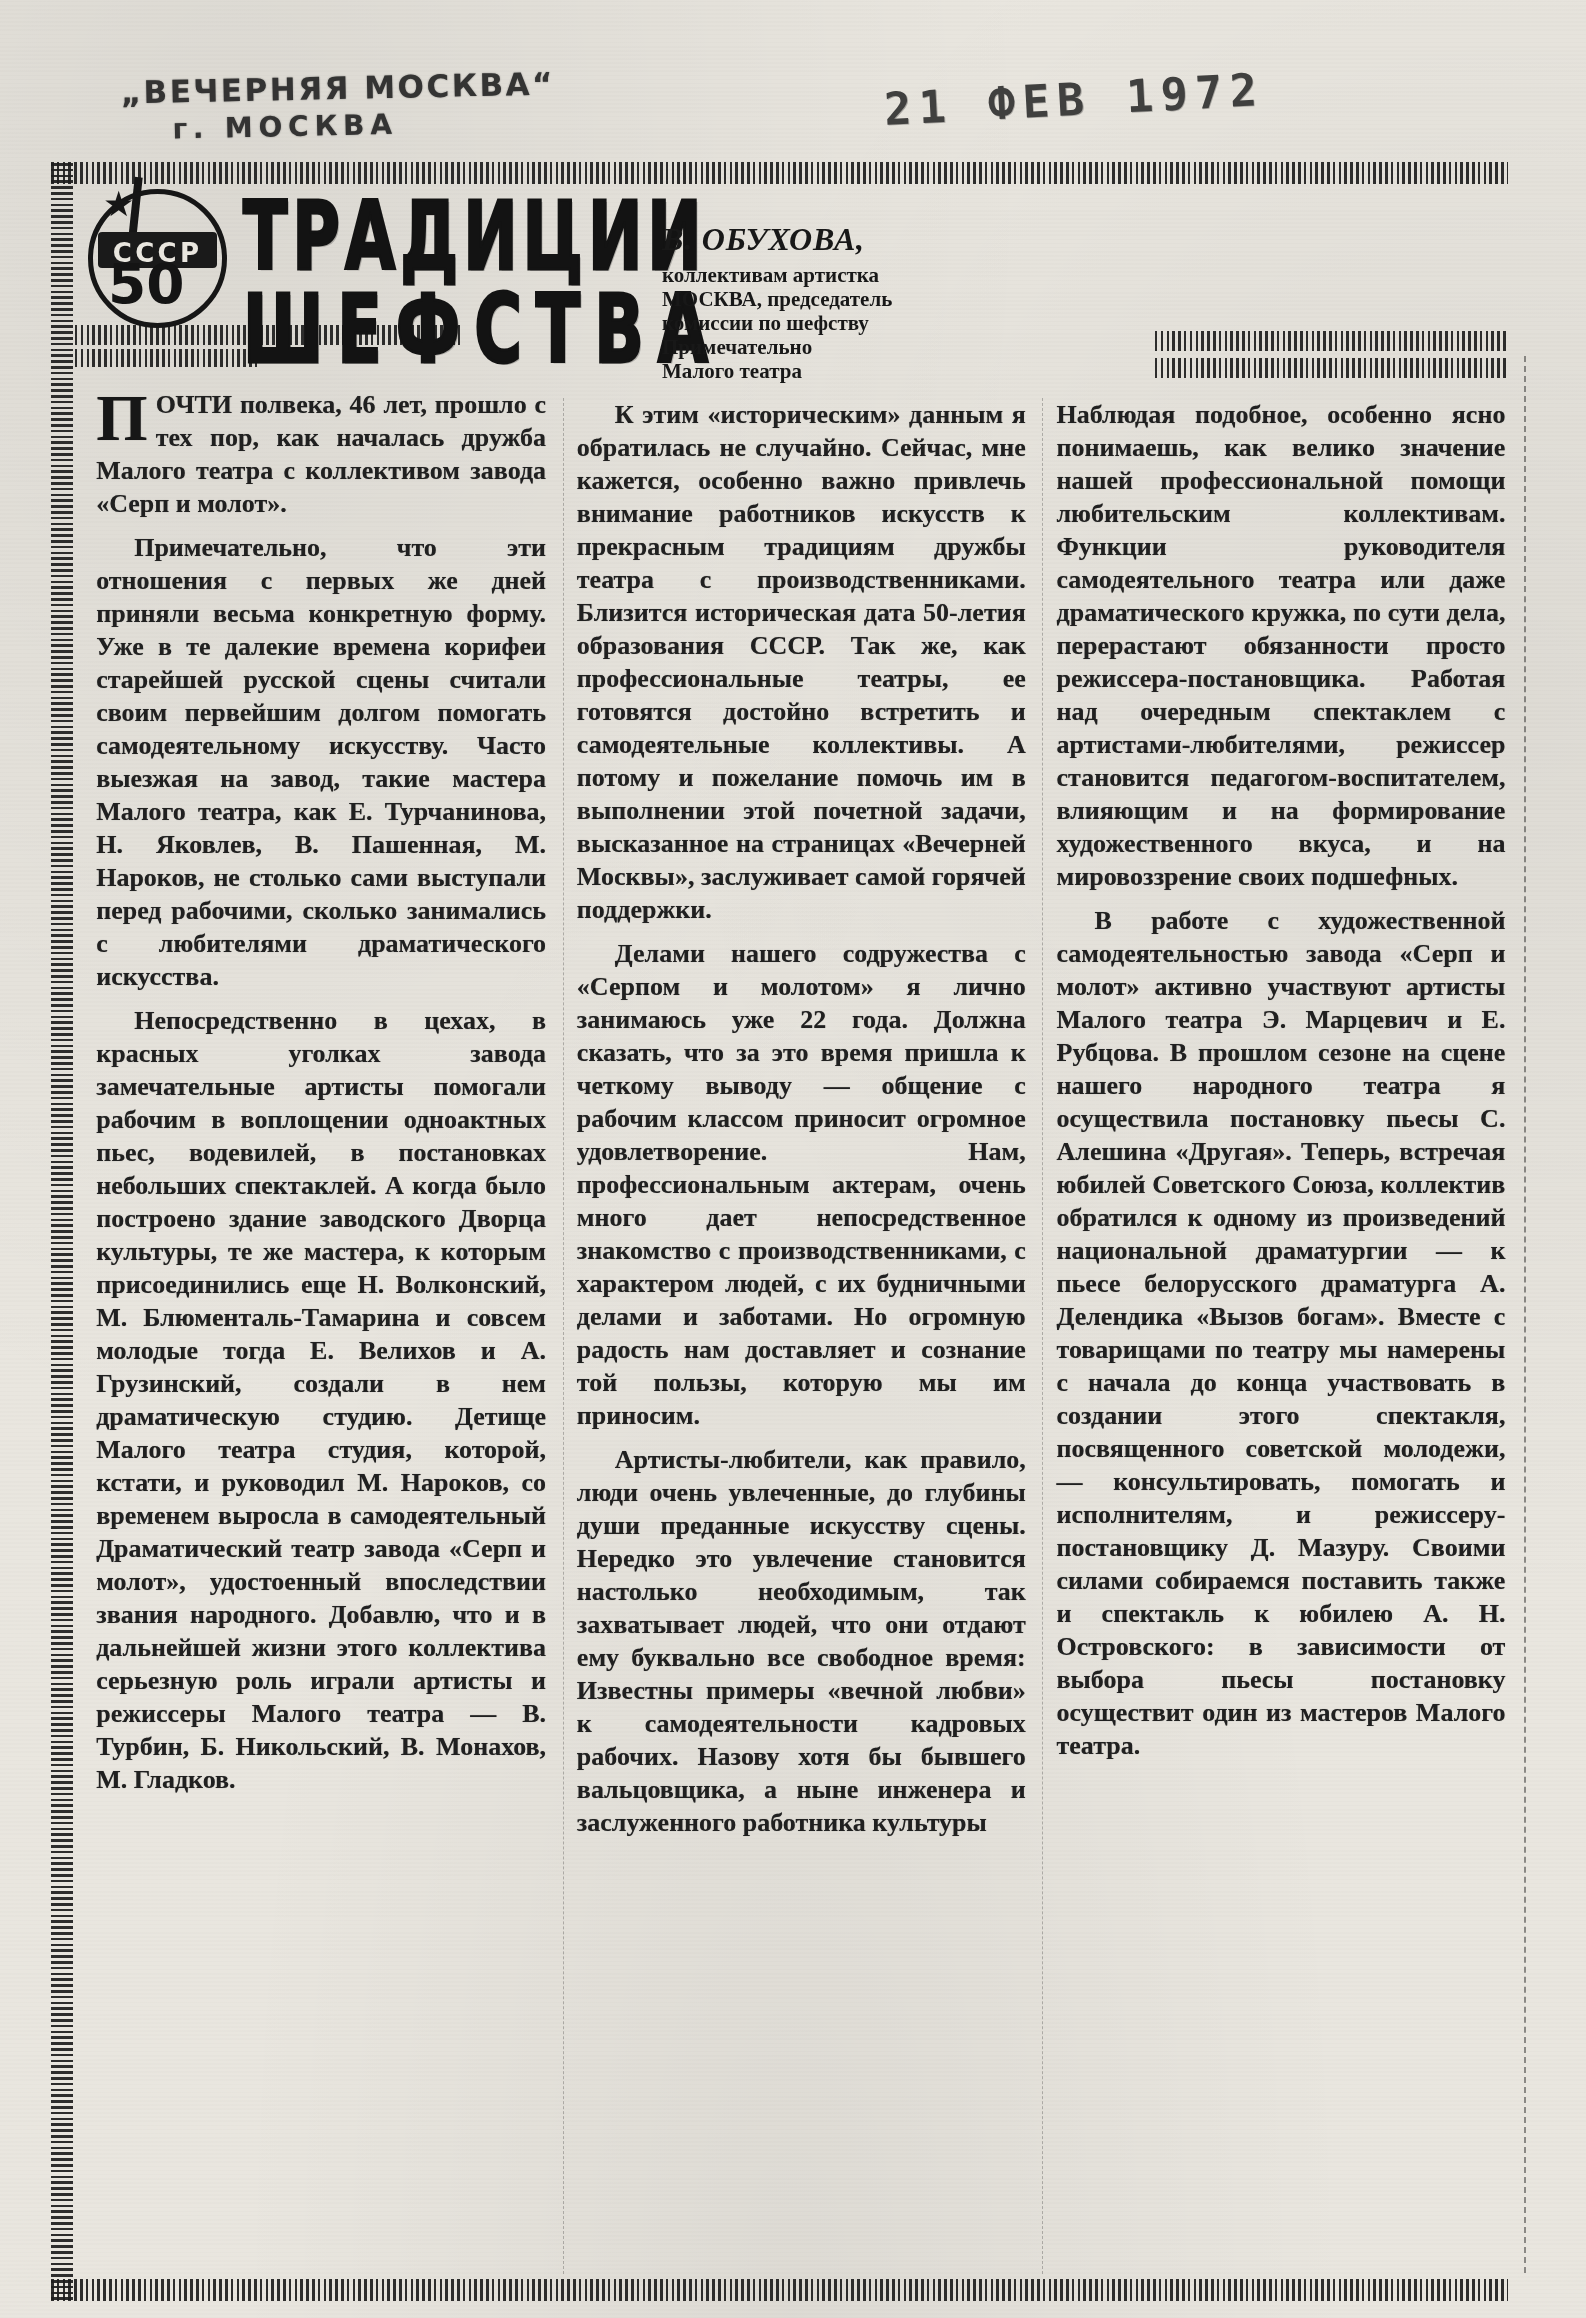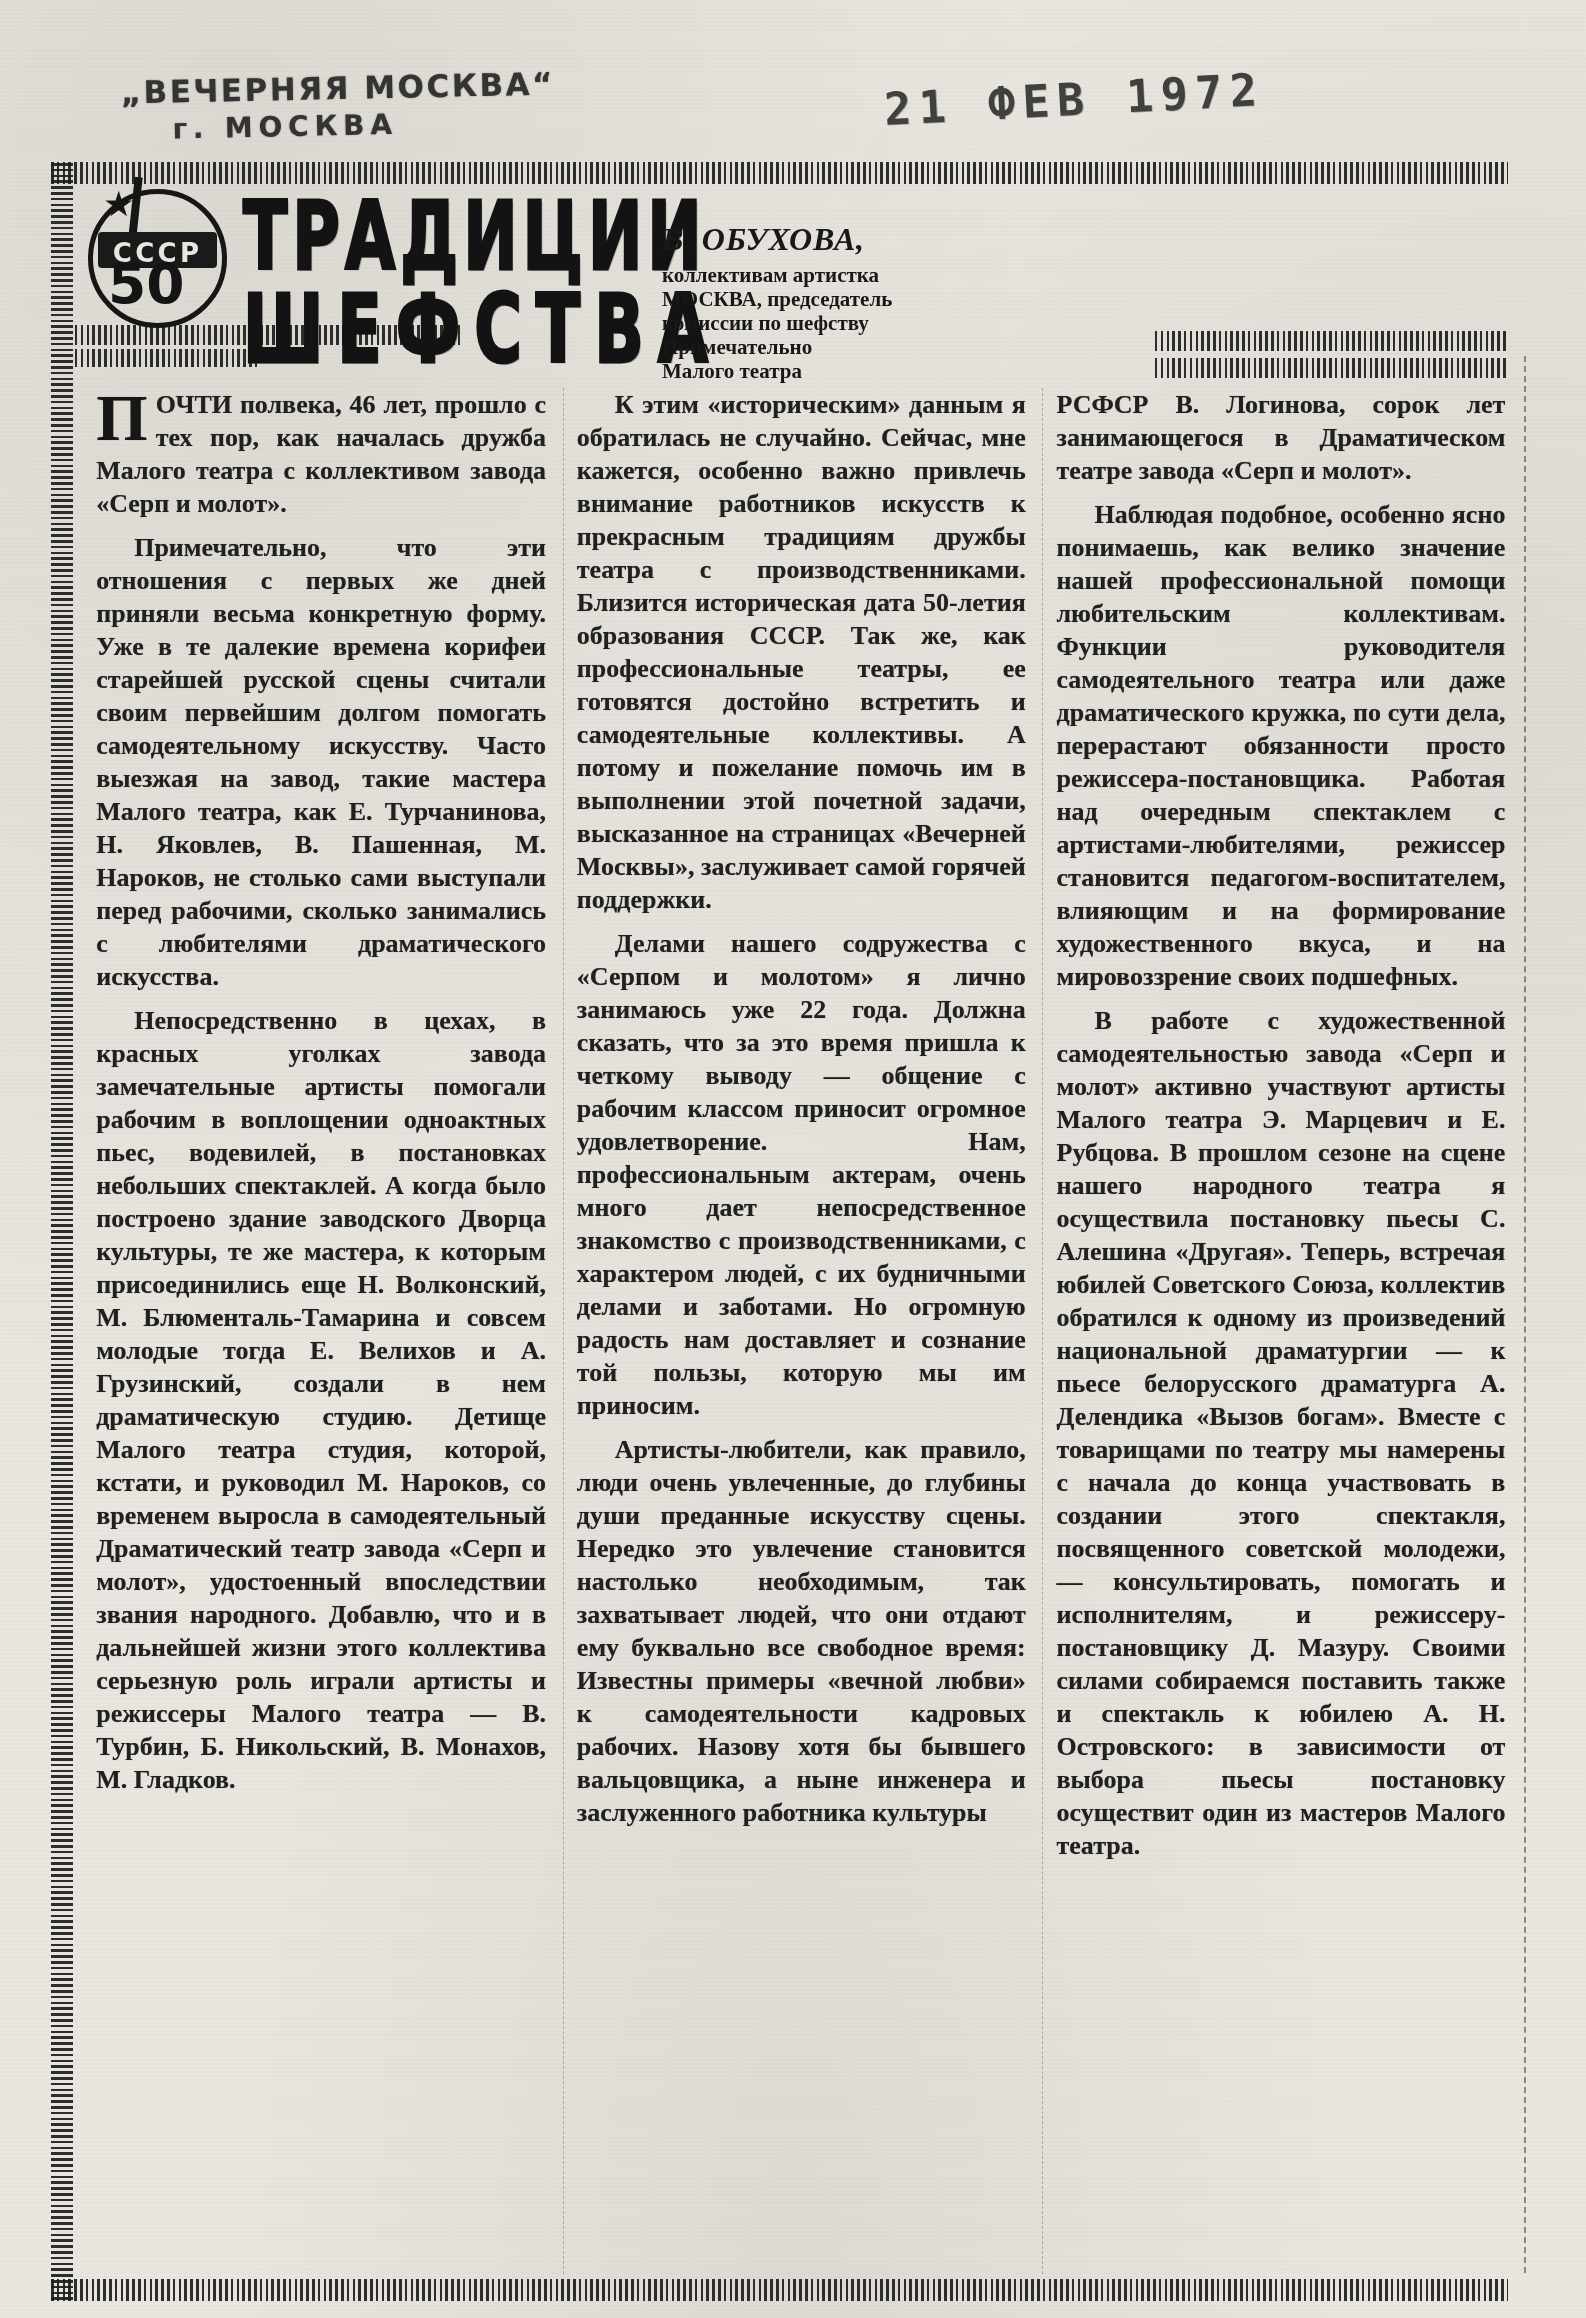--- a/index.html
+++ b/index.html
@@ -76,21 +76,21 @@
   .byline-name { font-family:"Liberation Serif",serif; font-style:italic; font-weight:bold; font-size:32px; letter-spacing:0.8px; margin-bottom:5px; white-space:nowrap; }
   .byline-lines p { font-family:"Liberation Serif",serif; font-weight:bold; font-size:21px; line-height:24px; white-space:nowrap; }
 
   
   .columns {
     position:absolute; left:83px; top:388px; width:1439px; height:1886px;
     display:grid; grid-template-columns:1fr 1fr 1fr;
     overflow:hidden;
   }
   .col { padding:0 16.6px 0 13.2px; }
-  .col + .col { border-left:1.7px dashed rgba(30,30,30,0.28); }
+  .col + .col { border-left:1.7px dashed rgba(30,30,30,0.28);margin-top:10px; }
   .col p {
     font-family:"Liberation Serif",serif;
     font-weight:bold;
     font-size:26px; line-height:33px;
     text-align:justify; text-indent:38px;
     margin-bottom:10.8px;
     color:#202020;
     text-shadow:0 0 0.8px rgba(25,25,25,0.45);
   }
   .col p.lead { text-indent:0; }
@@ -161,21 +161,20 @@
     <div class="col col2">
       <div class="plist">
           <p>К этим «историческим» данным я обратилась не случайно. Сейчас, мне кажется, особенно важно привлечь внимание работников искусств к прекрасным традициям дружбы театра с производственниками. Близится историческая дата 50-летия образования СССР. Так же, как профессиональные театры, ее готовятся достойно встретить и самодеятельные коллективы. А потому и пожелание помочь им в выполнении этой почетной задачи, высказанное на страницах «Вечерней Москвы», заслуживает самой горячей поддержки.</p>
           <p>Делами нашего содружества с «Серпом и молотом» я лично занимаюсь уже 22 года. Должна сказать, что за это время пришла к четкому выводу — общение с рабочим классом приносит огромное удовлетворение. Нам, профессиональным актерам, очень много дает непосредственное знакомство с производственниками, с характером людей, с их будничными делами и заботами. Но огромную радость нам доставляет и сознание той пользы, которую мы им приносим.</p>
           <p>Артисты-любители, как правило, люди очень увлеченные, до глубины души преданные искусству сцены. Нередко это увлечение становится настолько необходимым, так захватывает людей, что они отдают ему буквально все свободное время: Известны примеры «вечной любви» к самодеятельности кадровых рабочих. Назову хотя бы бывшего вальцовщика, а ныне инженера и заслуженного работника культуры</p>
         </div>
     </div>
 
     <div class="col col3">
       <div class="plist">
-          <p>РСФСР В. Логинова, сорок лет занимающегося в Драматическом театре завода «Серп и молот».</p>
           <p>Наблюдая подобное, особенно ясно понимаешь, как велико значение нашей профессиональной помощи любительским коллективам. Функции руководителя самодеятельного театра или даже драматического кружка, по сути дела, перерастают обязанности просто режиссера-постановщика. Работая над очередным спектаклем с артистами-любителями, режиссер становится педагогом-воспитателем, влияющим и на формирование художественного вкуса, и на мировоззрение своих подшефных.</p>
           <p>В работе с художественной самодеятельностью завода «Серп и молот» активно участвуют артисты Малого театра Э. Марцевич и Е. Рубцова. В прошлом сезоне на сцене нашего народного театра я осуществила постановку пьесы С. Алешина «Другая». Теперь, встречая юбилей Советского Союза, коллектив обратился к одному из произведений национальной драматургии — к пьесе белорусского драматурга А. Делендика «Вызов богам». Вместе с товарищами по театру мы намерены с начала до конца участвовать в создании этого спектакля, посвященного советской молодежи, — консультировать, помогать и исполнителям, и режиссеру-постановщику Д. Мазуру. Своими силами собираемся поставить также и спектакль к юбилею А. Н. Островского: в зависимости от выбора пьесы постановку осуществит один из мастеров Малого театра.</p>
         </div>
     </div>
 
   </div>
 
 </div>
 
 

